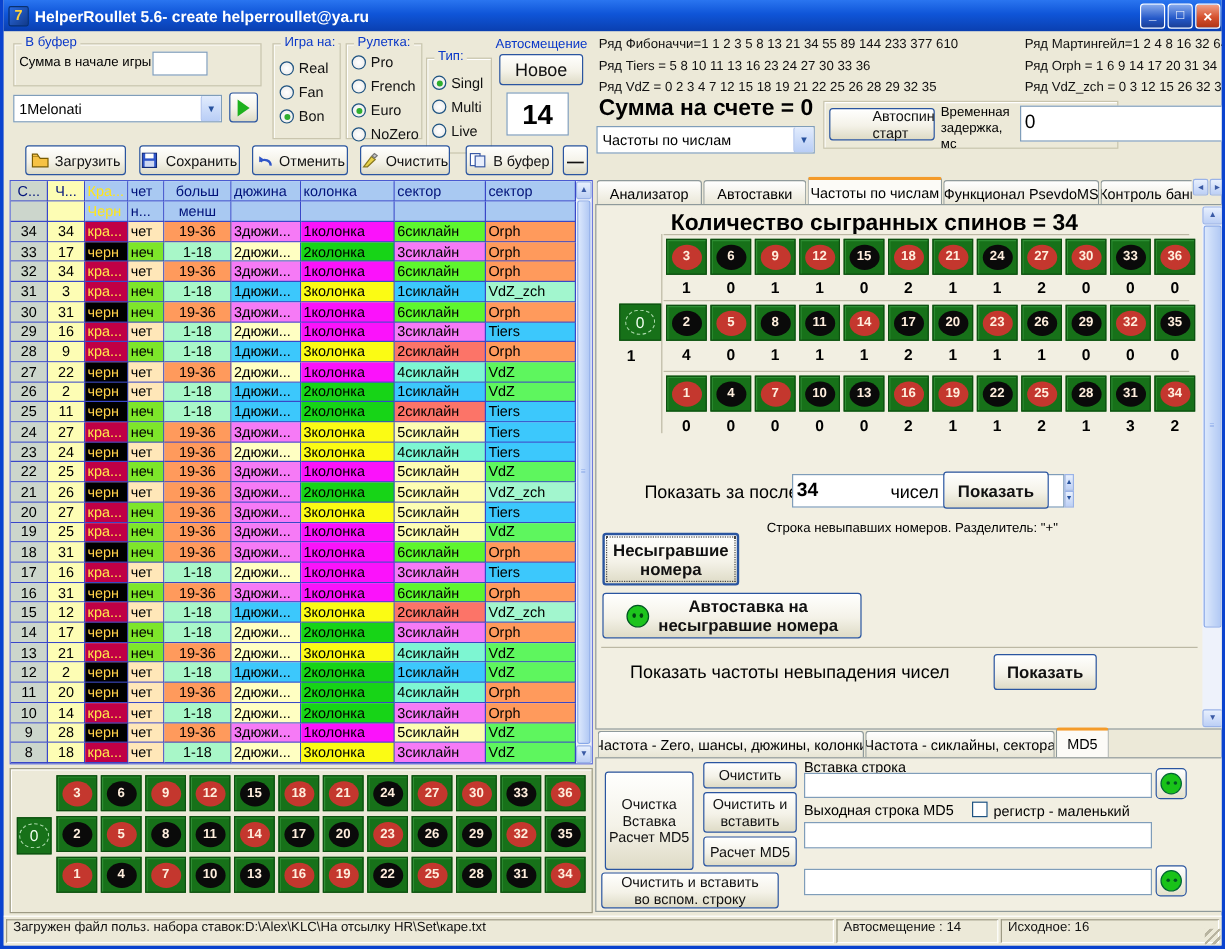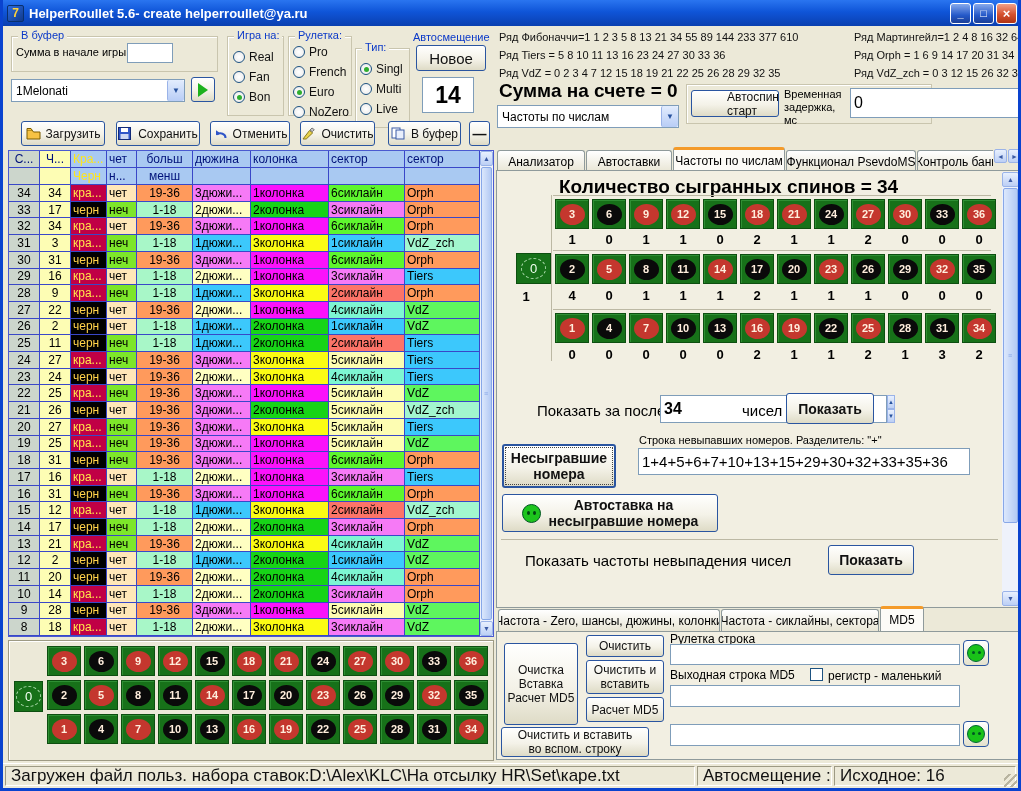--- a/index.html
+++ b/index.html
@@ -82,22 +82,22 @@
   .md5icon{width:26px;height:26px;border:1px solid #2a55a0;border-radius:4px;background:linear-gradient(180deg,#fff,#e4e1cc);
     display:flex;align-items:center;justify-content:center;}
   .md5icon i{width:18px;height:18px;border-radius:50%;background:#19c219;border:1.5px solid #063;position:relative;display:block;}
   .md5icon i::after{content:"";position:absolute;left:4px;top:6px;width:3px;height:3px;background:#052;border-radius:50%;box-shadow:6px 0 0 #052;}
   .smiley{width:19px;height:19px;border-radius:50%;background:#1dc41d;border:1.5px solid #052;position:relative;flex:none;margin-right:8px;}
   .smiley::after{content:"";position:absolute;left:4px;top:6px;width:3px;height:4px;background:#041;border-radius:50%;box-shadow:6px 0 0 #041;}
   .chk{width:13px;height:13px;border:1px solid #1d5281;background:#fff;flex:none;}
   
   #statusbar{position:absolute;left:0;bottom:0;width:1015px;height:25px;background:#ece9d8;border-top:1px solid #fff;
     display:flex;align-items:stretch;padding:2px;}
-  .spanel{border:1px solid;border-color:#9d9a84 #fff #fff #9d9a84;display:flex;align-items:center;
-    font-size:17px;color:#111;padding:0 5px;white-space:nowrap;overflow:hidden;}
+  .spanel{border:1px solid;border-color:#9d9a84 #fff #fff #9d9a84;display:flex;
+    font-size:11px;color:#111;padding:0 5px;white-space:nowrap;overflow:hidden;}
   #grip{position:absolute;right:1px;bottom:1px;width:13px;height:13px;
     background:repeating-linear-gradient(135deg,transparent 0 3px,#b8b4a0 3px 5px);}
   .abs{position:absolute;}
   .nowrap{white-space:nowrap;}
 </style>
 </head>
 <body>
 
 <div id="win">
 
@@ -892,21 +892,20 @@
         <span>▲</span>
         <span>▼</span>
       </span>
     </div>
     <span class="abs nowrap" style="left:245px;top:231px;font-size:15px;">чисел</span>
     <div class="xpbtn abs" style="left:289px;top:222px;width:88px;height:31px;font-size:14px;font-weight:bold;">Показать</div>
 
     <span class="abs nowrap" style="left:142px;top:263px;font-size:11px;">Строка невыпавших номеров. Разделитель: "+"</span>
     <div class="xpbtn abs" style="left:5px;top:273px;width:114px;height:44px;font-size:14px;font-weight:bold;white-space:pre-line;text-align:center;outline:1px dotted #444;outline-offset:-4px;border-width:2px;border-color:#2a55a0;">Несыгравшие
 номера</div>
-    <input class="field abs" style="left: 141px; top: 277px; width: 332px; height: 27px; font-size: 15px;" value="1+4+5+6+7+10+13+15+29+30+32+33+35+36">
 
     <div class="xpbtn abs" style="left:5px;top:323px;width:216px;height:38px;font-size:14px;font-weight:bold;white-space:pre-line;text-align:center;">
       <span class="smiley"></span>
       <span>Автоставка на
 несыгравшие номера</span>
     </div>
 
     <div class="sep" style="left:4px;top:368px;width:497px;height:1px;"></div>
     <span class="abs nowrap" style="left:28px;top:381px;font-size:15px;">Показать частоты невыпадения чисел</span>
     <div class="xpbtn abs" style="left:331px;top:374px;width:86px;height:30px;font-size:14px;font-weight:bold;">Показать</div>
@@ -929,21 +928,21 @@
     <div class="xpbtn abs" style="left:7px;top:11px;width:74px;height:82px;white-space:pre-line;text-align:center;font-size:12px;">Очистка
 Вставка
 Расчет MD5</div>
     <div class="xpbtn abs" style="left:89px;top:3px;width:78px;height:22px;">Очистить</div>
     <div class="xpbtn abs" style="left:89px;top:28px;width:78px;height:34px;white-space:pre-line;text-align:center;">Очистить и
 вставить</div>
     <div class="xpbtn abs" style="left:89px;top:65px;width:78px;height:25px;">Расчет MD5</div>
     <div class="xpbtn abs" style="left:4px;top:95px;width:148px;height:30px;white-space:pre-line;text-align:center;font-size:12px;">Очистить и  вставить
 во вспом. строку</div>
 
-    <span class="abs nowrap" style="left:173px;top:0px;font-size:12px;">Рулетка строка</span>
+    <span class="abs nowrap" style="left:173px;top:0px;font-size:12px;">Вставка строка</span>
     <input class="field abs" style="left: 173px; top: 12px; width: 290px; height: 21px;" value="">
     <div class="md5icon abs" style="left:466px;top:8px;">
         <i></i>
       </div>
 
     <span class="abs nowrap" style="left:173px;top:36px;font-size:12px;">Выходная строка MD5</span>
     <span class="chk abs" style="left:313px;top:36px;"></span>
     <span class="abs nowrap" style="left:331px;top:37px;font-size:12px;">регистр  - маленький</span>
     <input class="field abs" style="left: 173px; top: 53px; width: 290px; height: 22px;" value="">
 

